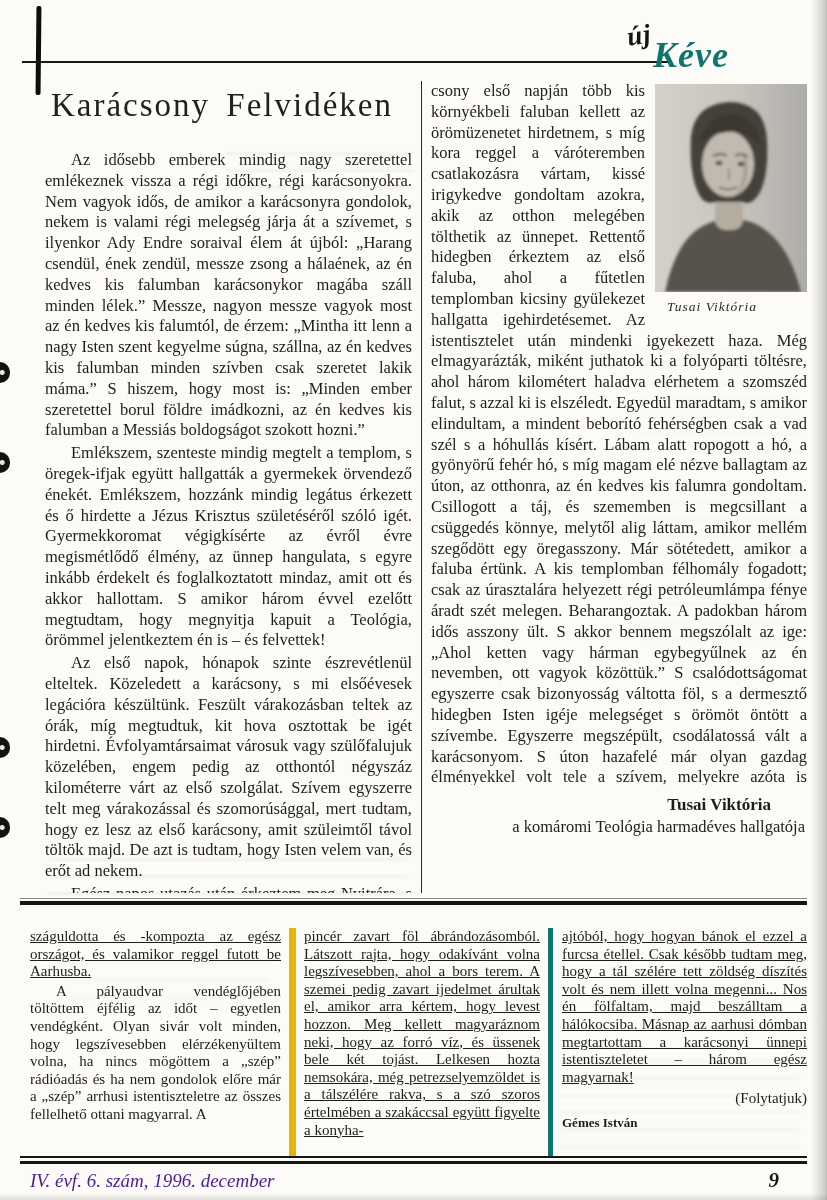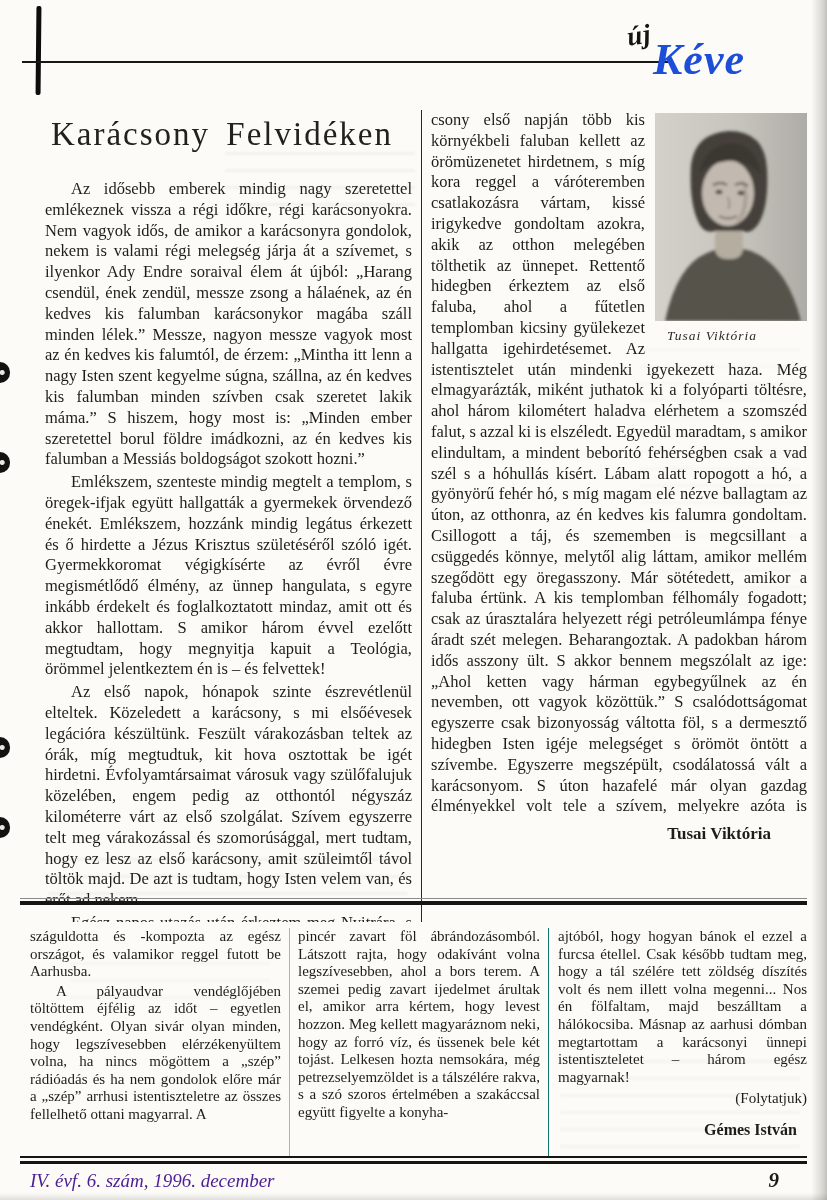--- a/index.html
+++ b/index.html
@@ -17,26 +17,26 @@
   
   .masthead-rule{position:absolute;left:22px;top:61px;width:646px;height:2px;background:#181715;}
   .logo{position:absolute;right:38px;top:18px;width:160px;height:62px;}
   .logo-uj{
     position:absolute;left:-2px;top:2px;
     font-style:italic;font-weight:bold;font-size:27px;
     transform:rotate(-9deg);letter-spacing:1px;color:#14130f;
   }
   .logo-keve{
     position:absolute;left:24px;top:16px;
-    font-style:italic;font-weight:bold;font-size:44px;
-    letter-spacing:1px;color:#1d4ed8;
+    font-style:italic;font-weight:bold;font-size:36px;
+    letter-spacing:1px;color:#0f766e;
   }
   
   .top-article{
-    position:absolute;left:45px;top:110px;width:762px;height:812px;
+    position:absolute;left:45px;top:81px;width:762px;height:812px;
     display:flex;overflow:hidden;
   }
   .col-left{width:376px;padding-right:9px;box-sizing:border-box;overflow:hidden;}
   .col-right{
     width:386px;border-left:1px solid #2a2826;
     padding-left:9px;box-sizing:border-box;overflow:hidden;position:relative;
   }
   .article-title{
     font-size:33px;font-weight:400;letter-spacing:2px;
     margin:6px 0 26px 6px;color:#23211d;
@@ -66,25 +66,25 @@
   .mid-rule{position:absolute;left:20px;top:901px;width:787px;height:4px;background:#161513;}
   .mid-rule::after{content:"";position:absolute;left:0;top:-3px;width:100%;height:1px;background:#8b8a86;}
   
   .bottom-article{
     position:absolute;left:30px;top:928px;width:777px;height:228px;
     display:flex;overflow:hidden;
   }
   .b-col{box-sizing:border-box;overflow:hidden;}
   .b-col .body-text{font-size:15px;line-height:17.6px;}
   .b-col1{width:259px;padding-right:8px;}
-  .b-col2{width:259px;border-left:1px solid #eab308;padding:0 8px;}
-  .b-col3{width:259px;border-left:1px solid #0f766e;padding-left:9px;}
-  .b-col .noindent{text-indent:0;}
+  .b-col2{width:259px;border-left:7px solid #eab308;padding:0 8px;}
+  .b-col3{width:259px;border-left:5px solid #0f766e;padding-left:9px;}
+  .b-col .noindent{text-indent:0;text-decoration:underline;}
   .folytatjuk{text-align:right;font-size:15px;margin-top:4px;}
-  .author{font-weight:bold;font-size:16px;text-align:right;padding-right:10px;margin-top:14px;}
+  .author{font-weight:bold;font-size:13px;text-align:left;padding-right:10px;margin-top:8px;}
   
   .footer-rule-a{position:absolute;left:20px;top:1156px;width:787px;height:2px;background:#161513;}
   .footer-rule-b{position:absolute;left:20px;top:1161px;width:787px;height:3px;background:#161513;}
   .footer-issue{
     position:absolute;left:30px;top:1170px;
     font-style:italic;font-size:19px;color:#4c1d95;
   }
   .footer-page{
     position:absolute;right:48px;top:1168px;
     font-style:italic;font-weight:bold;font-size:21px;color:#1a1915;
@@ -186,30 +186,31 @@
 
               <path d="M73,84 q3,8 0,12" stroke="#8e8579" stroke-width="1.6" fill="none"></path>
               <path d="M64,103 q9,5 18,0" stroke="#756c60" stroke-width="2" fill="none"></path>
             </g>
           </svg>
           <figcaption class="photo-caption">Tusai Viktória</figcaption>
         </figure>
         <p class="cont">csony első napján több kis környékbeli faluban kellett az örömüzenetet hirdetnem, s míg kora reggel a váróteremben csatlakozásra vártam, kissé irigykedve gondoltam azokra, akik az otthon melegében tölthetik az ünnepet. Rettentő hidegben érkeztem az első faluba, ahol a fűtetlen templomban kicsiny gyülekezet hallgatta igehirdetésemet. Az istentisztelet után mindenki igyekezett haza. Még elmagyarázták, miként juthatok ki a folyóparti töltésre, ahol három kilométert haladva elérhetem a szomszéd falut, s azzal ki is elszéledt. Egyedül maradtam, s amikor elindultam, a mindent beborító fehérségben csak a vad szél s a hóhullás kísért. Lábam alatt ropogott a hó, a gyönyörű fehér hó, s míg magam elé nézve ballagtam az úton, az otthonra, az én kedves kis falumra gondoltam. Csillogott a táj, és szememben is megcsillant a csüggedés könnye, melytől alig láttam, amikor mellém szegődött egy öregasszony. Már sötétedett, amikor a faluba értünk. A kis templomban félhomály fogadott; csak az úrasztalára helyezett régi petróleumlámpa fénye áradt szét melegen. Beharangoztak. A padokban három idős asszony ült. S akkor bennem megszólalt az ige: „Ahol ketten vagy hárman egybegyűlnek az én nevemben, ott vagyok közöttük.” S csalódottságomat egyszerre csak bizonyosság váltotta föl, s a dermesztő hidegben Isten igéje melegséget s örömöt öntött a szívembe. Egyszerre megszépült, csodálatossá vált a karácsonyom. S úton hazafelé már olyan gazdag élményekkel volt tele a szívem, melyekre azóta is örömmel és hálával gondolok. És tudom, hogy a hólepte tájban, a hideg éjszakában, a sötétben s a reménytelenségben el nem veszek, mert „Úgy szerette Isten a világot, hogy az ő egyszülött Fiát adta, hogy aki hisz őbenne, el ne vesszen, hanem örök élete legyen.”</p>
       </div>
       <div class="sig-name">Tusai Viktória</div>
+      <div class="sig-role">a komáromi Teológia harmadéves hallgatója</div>
     </div>
   </div>
 
   <div class="mid-rule"></div>
 
   <div class="bottom-article">
     <div class="b-col b-col1">
       <div class="body-text">
         <p class="noindent">száguldotta és -kompozta az egész országot, és valamikor reggel futott be Aarhusba.</p>
-        <p>A pályaudvar vendéglőjében töltöttem éjfélig az időt – egyetlen vendégként. Olyan sivár olyan minden, hogy legszívesebben elérzékenyültem volna, ha nincs mögöttem a „szép” rádióadás és ha nem gondolok előre már a „szép” arrhusi istentiszteletre az összes fellelhető ottani magyarral. A</p>
+        <p>A pályaudvar vendéglőjében töltöttem éjfélig az időt – egyetlen vendégként. Olyan sivár volt minden, hogy legszívesebben elérzékenyültem volna, ha nincs mögöttem a „szép” rádióadás és ha nem gondolok előre már a „szép” arrhusi istentiszteletre az összes fellelhető ottani magyarral. A</p>
       </div>
     </div>
     <div class="b-col b-col2">
       <div class="body-text">
         <p class="noindent">pincér zavart föl ábrándozásomból. Látszott rajta, hogy odakívánt volna legszívesebben, ahol a bors terem. A szemei pedig zavart ijedelmet árultak el, amikor arra kértem, hogy levest hozzon. Meg kellett magyaráznom neki, hogy az forró víz, és üssenek bele két tojást. Lelkesen hozta nemsokára, még petrezselyemzöldet is a tálszélére rakva, s a szó szoros értelmében a szakáccsal együtt figyelte a konyha-</p>
       </div>
     </div>
     <div class="b-col b-col3">
       <div class="body-text">
         <p class="noindent">ajtóból, hogy hogyan bánok el ezzel a furcsa étellel. Csak később tudtam meg, hogy a tál szélére tett zöldség díszítés volt és nem illett volna megenni... Nos én fölfaltam, majd beszálltam a hálókocsiba. Másnap az aarhusi dómban megtartottam a karácsonyi ünnepi istentiszteletet – három egész magyarnak!</p>

